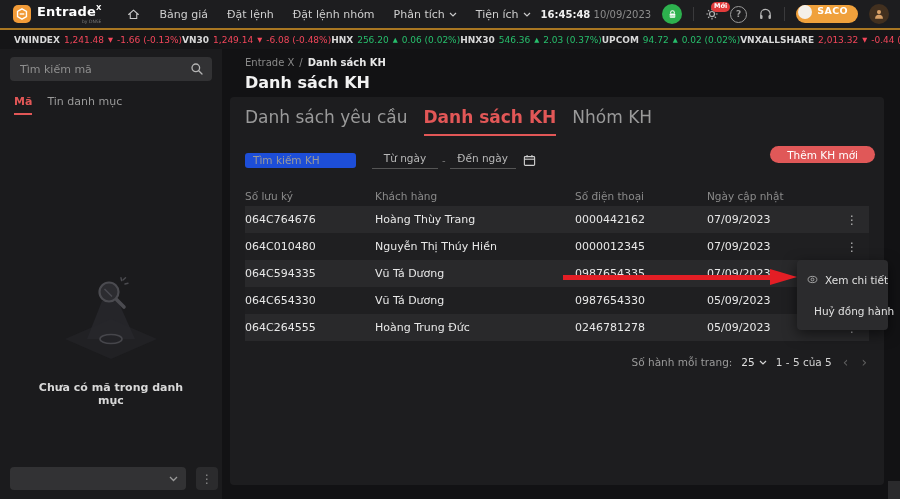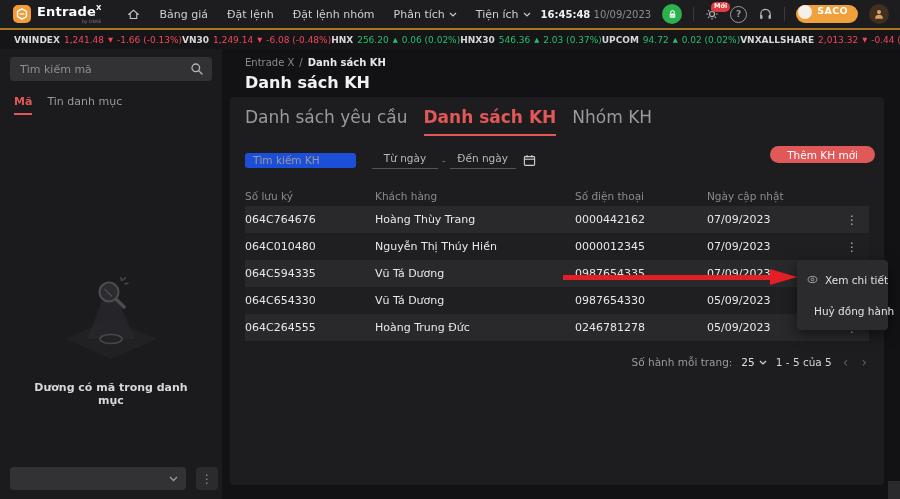--- a/index.html
+++ b/index.html
@@ -244,21 +244,21 @@
       <ellipse cx="60" cy="62" rx="11" ry="4.5" fill="#232327" stroke="#46464b" stroke-width="1.5"></ellipse>
       <circle cx="58" cy="15" r="9.5" fill="#2c2c30" stroke="#4b4b50" stroke-width="2.2"></circle>
       <line x1="53.5" y1="12" x2="61" y2="19.5" stroke="#4b4b50" stroke-width="1.4"></line>
       <line x1="65.5" y1="22.5" x2="73" y2="30" stroke="#4b4b50" stroke-width="3.6" stroke-linecap="round"></line>
       <g stroke="#4b4b50" stroke-width="1.4" stroke-linecap="round">
         <line x1="72" y1="3" x2="74.5" y2="0.8"></line>
         <line x1="74" y1="7" x2="77" y2="6.2"></line>
         <line x1="70" y1="0.8" x2="70.6" y2="3.6"></line>
       </g>
     </svg>
-    <div class="empty-title">Dương có mã trong danh mục</div>
+    <div class="empty-title">Chưa có mã trong danh mục</div>
   </div>
   <div class="side-select">
     <svg width="9" height="6" viewBox="0 0 9 6">
         <polyline points="1,1 4.5,4.5 8,1" fill="none" stroke="#9a9a9a" stroke-width="1.3"></polyline>
       </svg>
   </div>
   <div class="side-kebab">
       <span>⋮</span>
     </div>
 </div>

